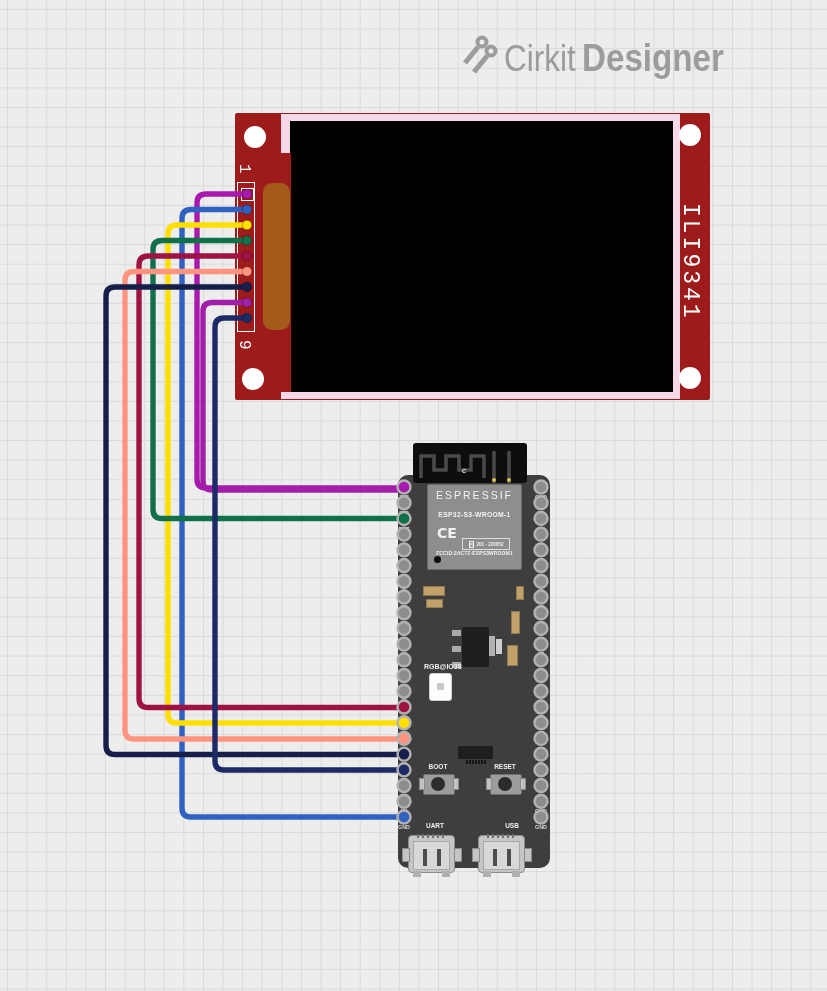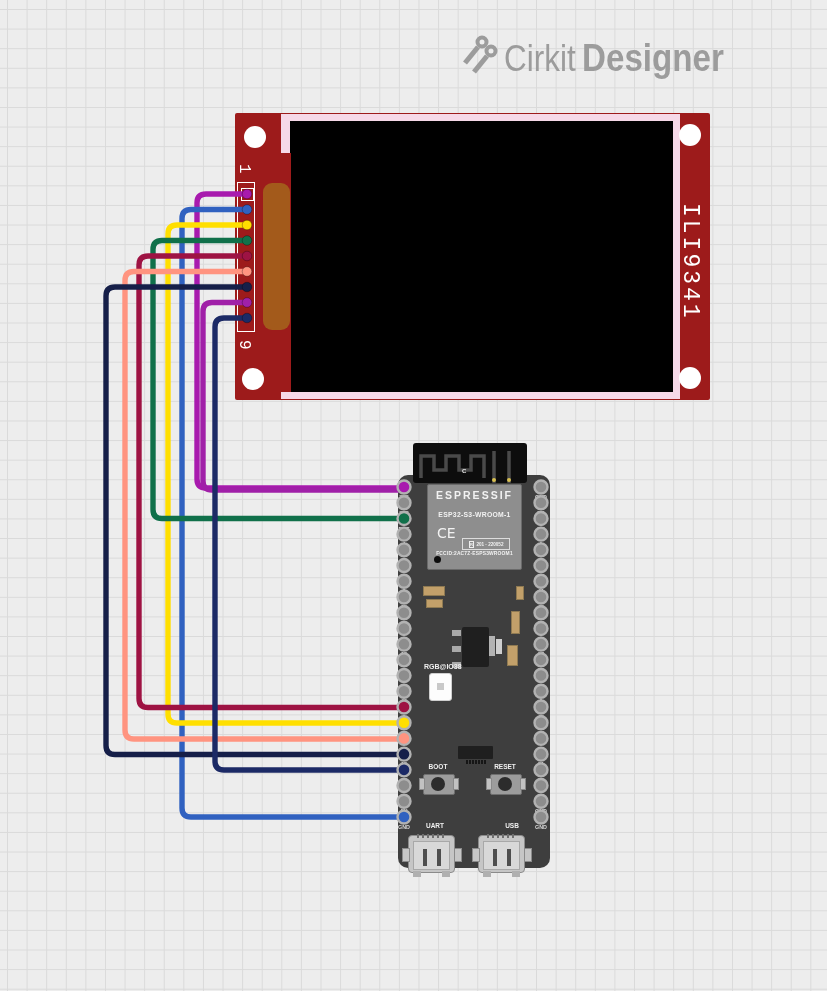--- a/index.html
+++ b/index.html
@@ -30,23 +30,23 @@
   .hole{width:22px;height:22px;border-radius:50%;background:#fff;}
   .vtext{writing-mode:vertical-rl;color:#fff;font-family:"Liberation Mono", monospace;}
   #disp-lbl1{left:-2px;top:44px;width:20px;height:24px;font-size:16px;text-align:center;}
   #disp-lbl9{left:-2px;top:220px;width:20px;height:24px;font-size:16px;text-align:center;}
   #disp-chip{left:442px;top:90px;font-size:23px;letter-spacing:3px;}
   
   #esp32{left:398px;top:475px;width:152px;height:393px;background:#3e3e3e;border-radius:10px;}
   #antenna{left:15px;top:-32px;}
   #ant-c{left:64px;top:-7px;font-size:6px;color:#e8e8e8;font-weight:700;}
   #module{left:29px;top:9px;width:93px;height:84px;background:#8e8e8e;border:1px solid #6a6a6a;border-radius:2px;color:#f2f2f2;}
-  #mod-brand{top:4px;width:100%;text-align:center;font-size:10.5px;font-weight:700;letter-spacing:2px;}
+  #mod-brand{top:4px;width:100%;text-align:center;font-size:10.5px;font-weight:400;letter-spacing:2px;}
   #mod-model{top:26px;width:100%;text-align:center;font-size:6.8px;font-weight:700;letter-spacing:.3px;}
-  #mod-ce{left:9px;top:40px;font-size:14px;font-family:"DejaVu Sans", sans-serif;}
+  #mod-ce{left:9px;top:40px;font-size:14px;font-family:"DejaVu Sans", sans-serif;font-weight:bold;}
   #mod-certbox{left:34px;top:53px;width:46px;height:10px;border:1px solid #ddd;display:flex;align-items:center;justify-content:center;gap:2px;font-size:4.6px;font-weight:700;}
   #mod-certbox .r{border:.5px solid #eee;padding:0 .5px;font-size:4px;}
   #mod-fcc{top:66px;width:100%;text-align:center;font-size:4.9px;font-weight:700;letter-spacing:.2px;white-space:nowrap;}
   #mod-dot{left:6px;top:71px;width:7px;height:7px;border-radius:50%;background:#0d0d0d;}
   .tan{background:#c2a06a;border:1px solid #8f7a52;}
   .smdtxt{color:#efefef;font-weight:700;}
   #rgb-lbl{left:26px;top:188px;font-size:7px;}
   #led{left:31px;top:198px;width:21px;height:26px;background:#fdfdfd;border:1px solid #cfcfcf;border-radius:3px;}
   #led .c{left:7px;top:9px;width:7px;height:7px;background:#c9c9c9;}
   .btn-lbl{top:288px;width:36px;text-align:center;font-size:6.5px;}

